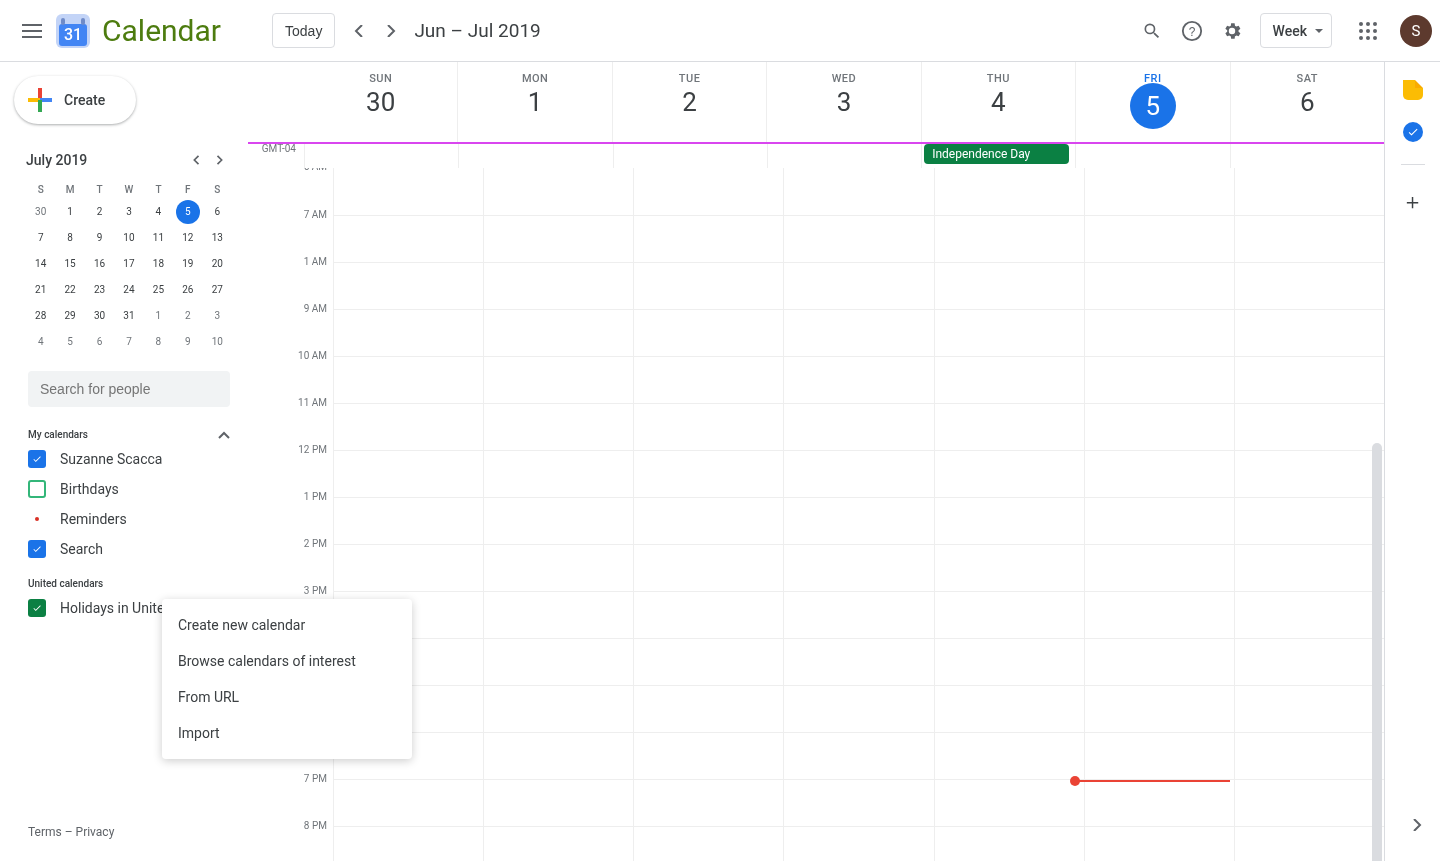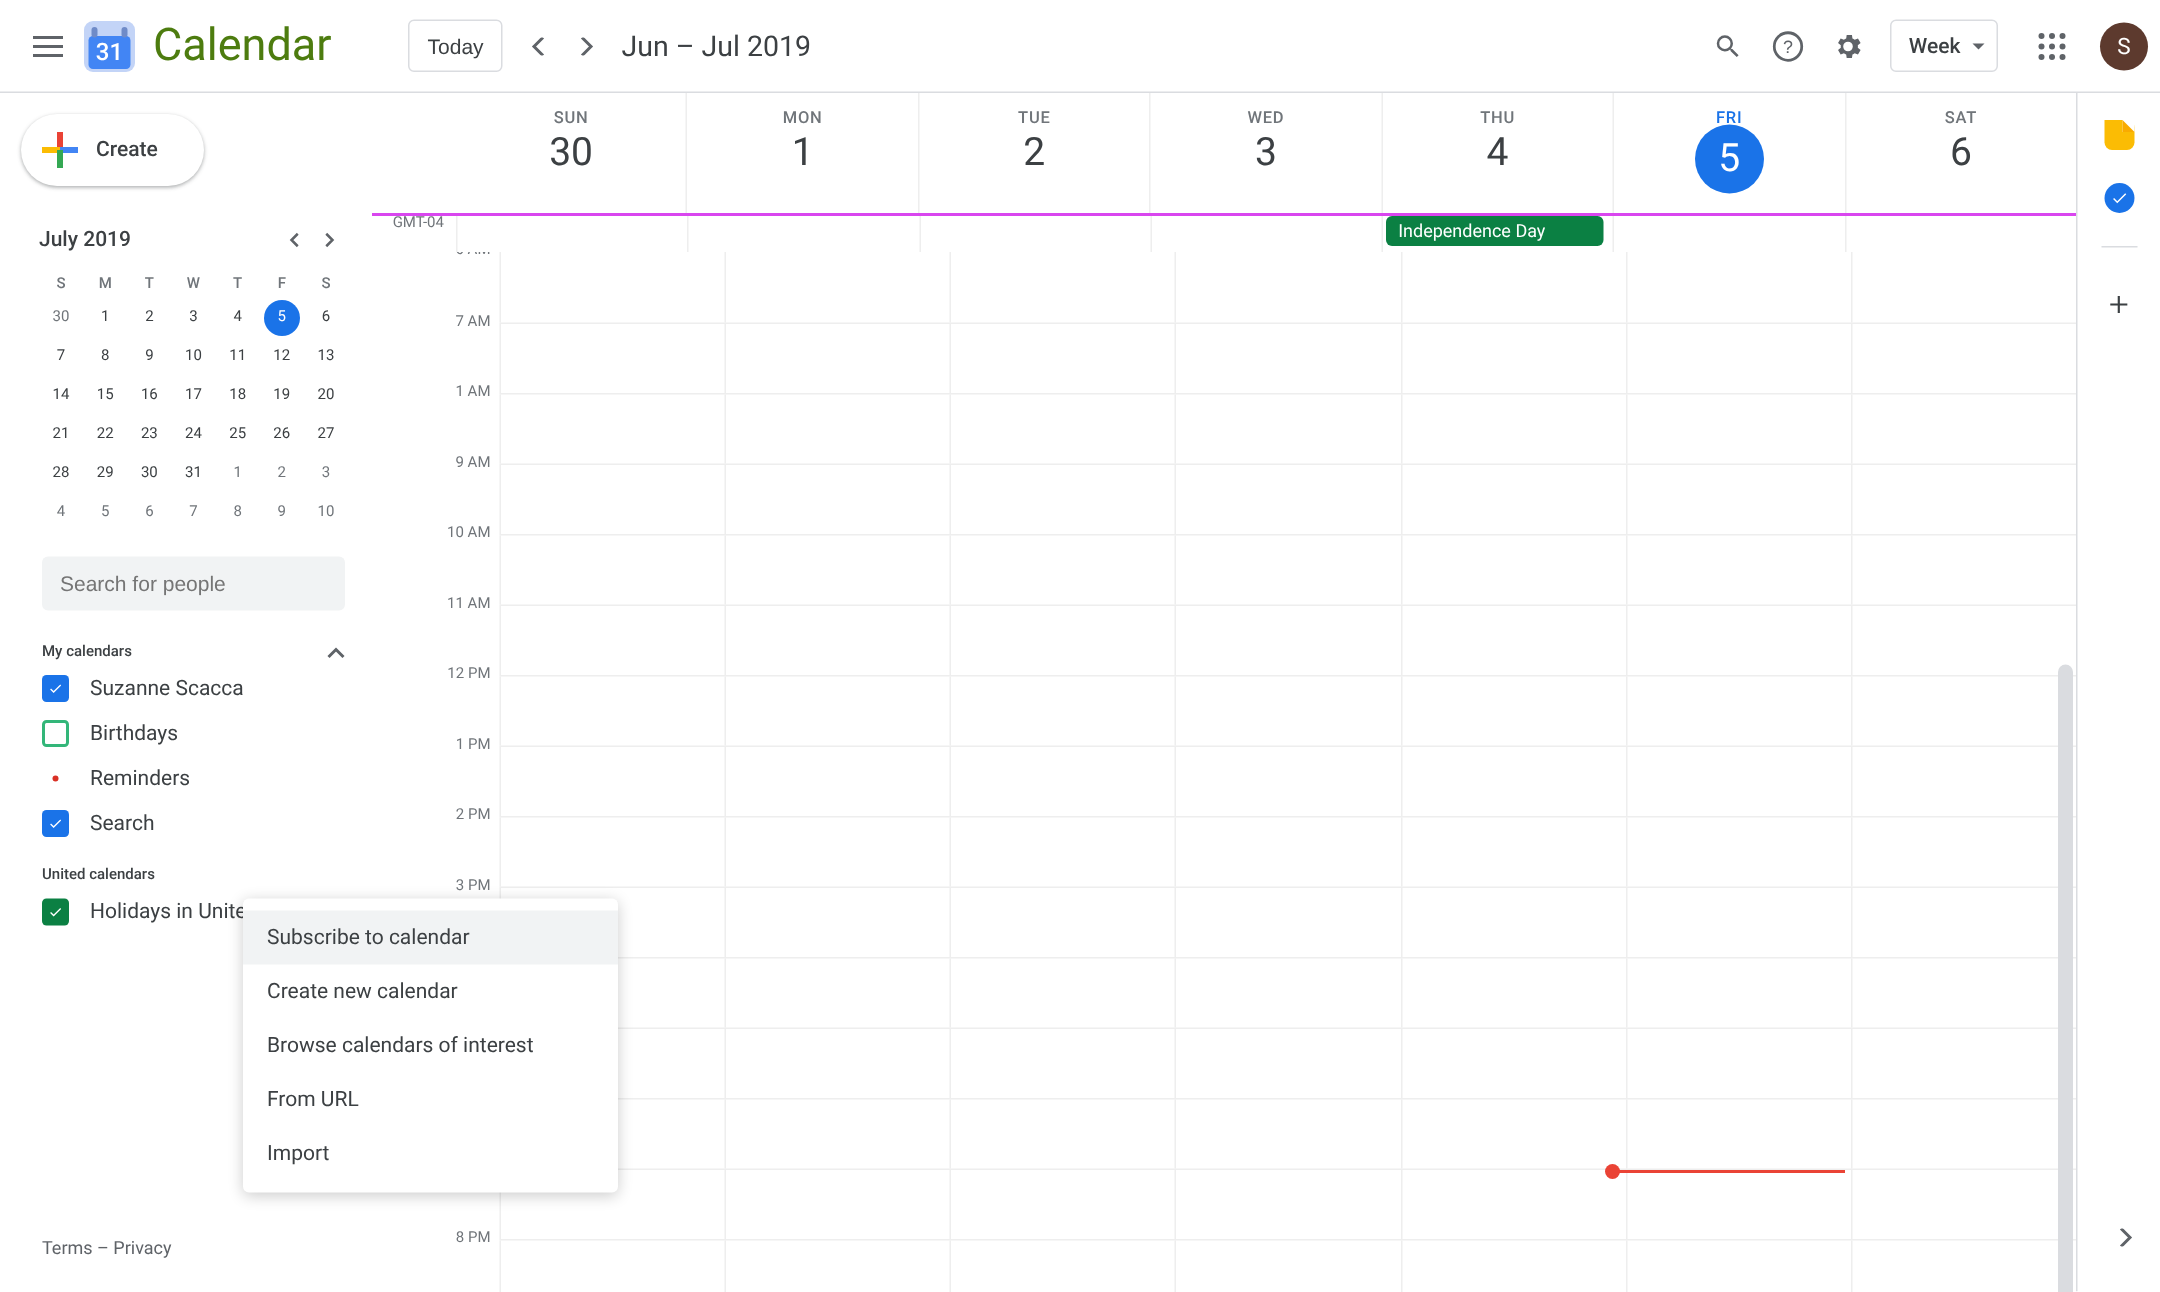--- a/index.html
+++ b/index.html
@@ -534,18 +534,17 @@
     </div>
     <div class="rail-bottom">
       <svg width="10" height="12" viewBox="0 0 8 12">
           <path d="M1 0l6 6-6 6" stroke="#5f6368" stroke-width="2" fill="none"></path>
         </svg>
     </div>
   </div>
 </div>
 
 <div class="popup">
-  <div class="item hover">Subscribe to calendar</div>
   <div class="item">Create new calendar</div>
   <div class="item">Browse calendars of interest</div>
   <div class="item">From URL</div>
   <div class="item">Import</div>
 </div>
 
 </body></html>

